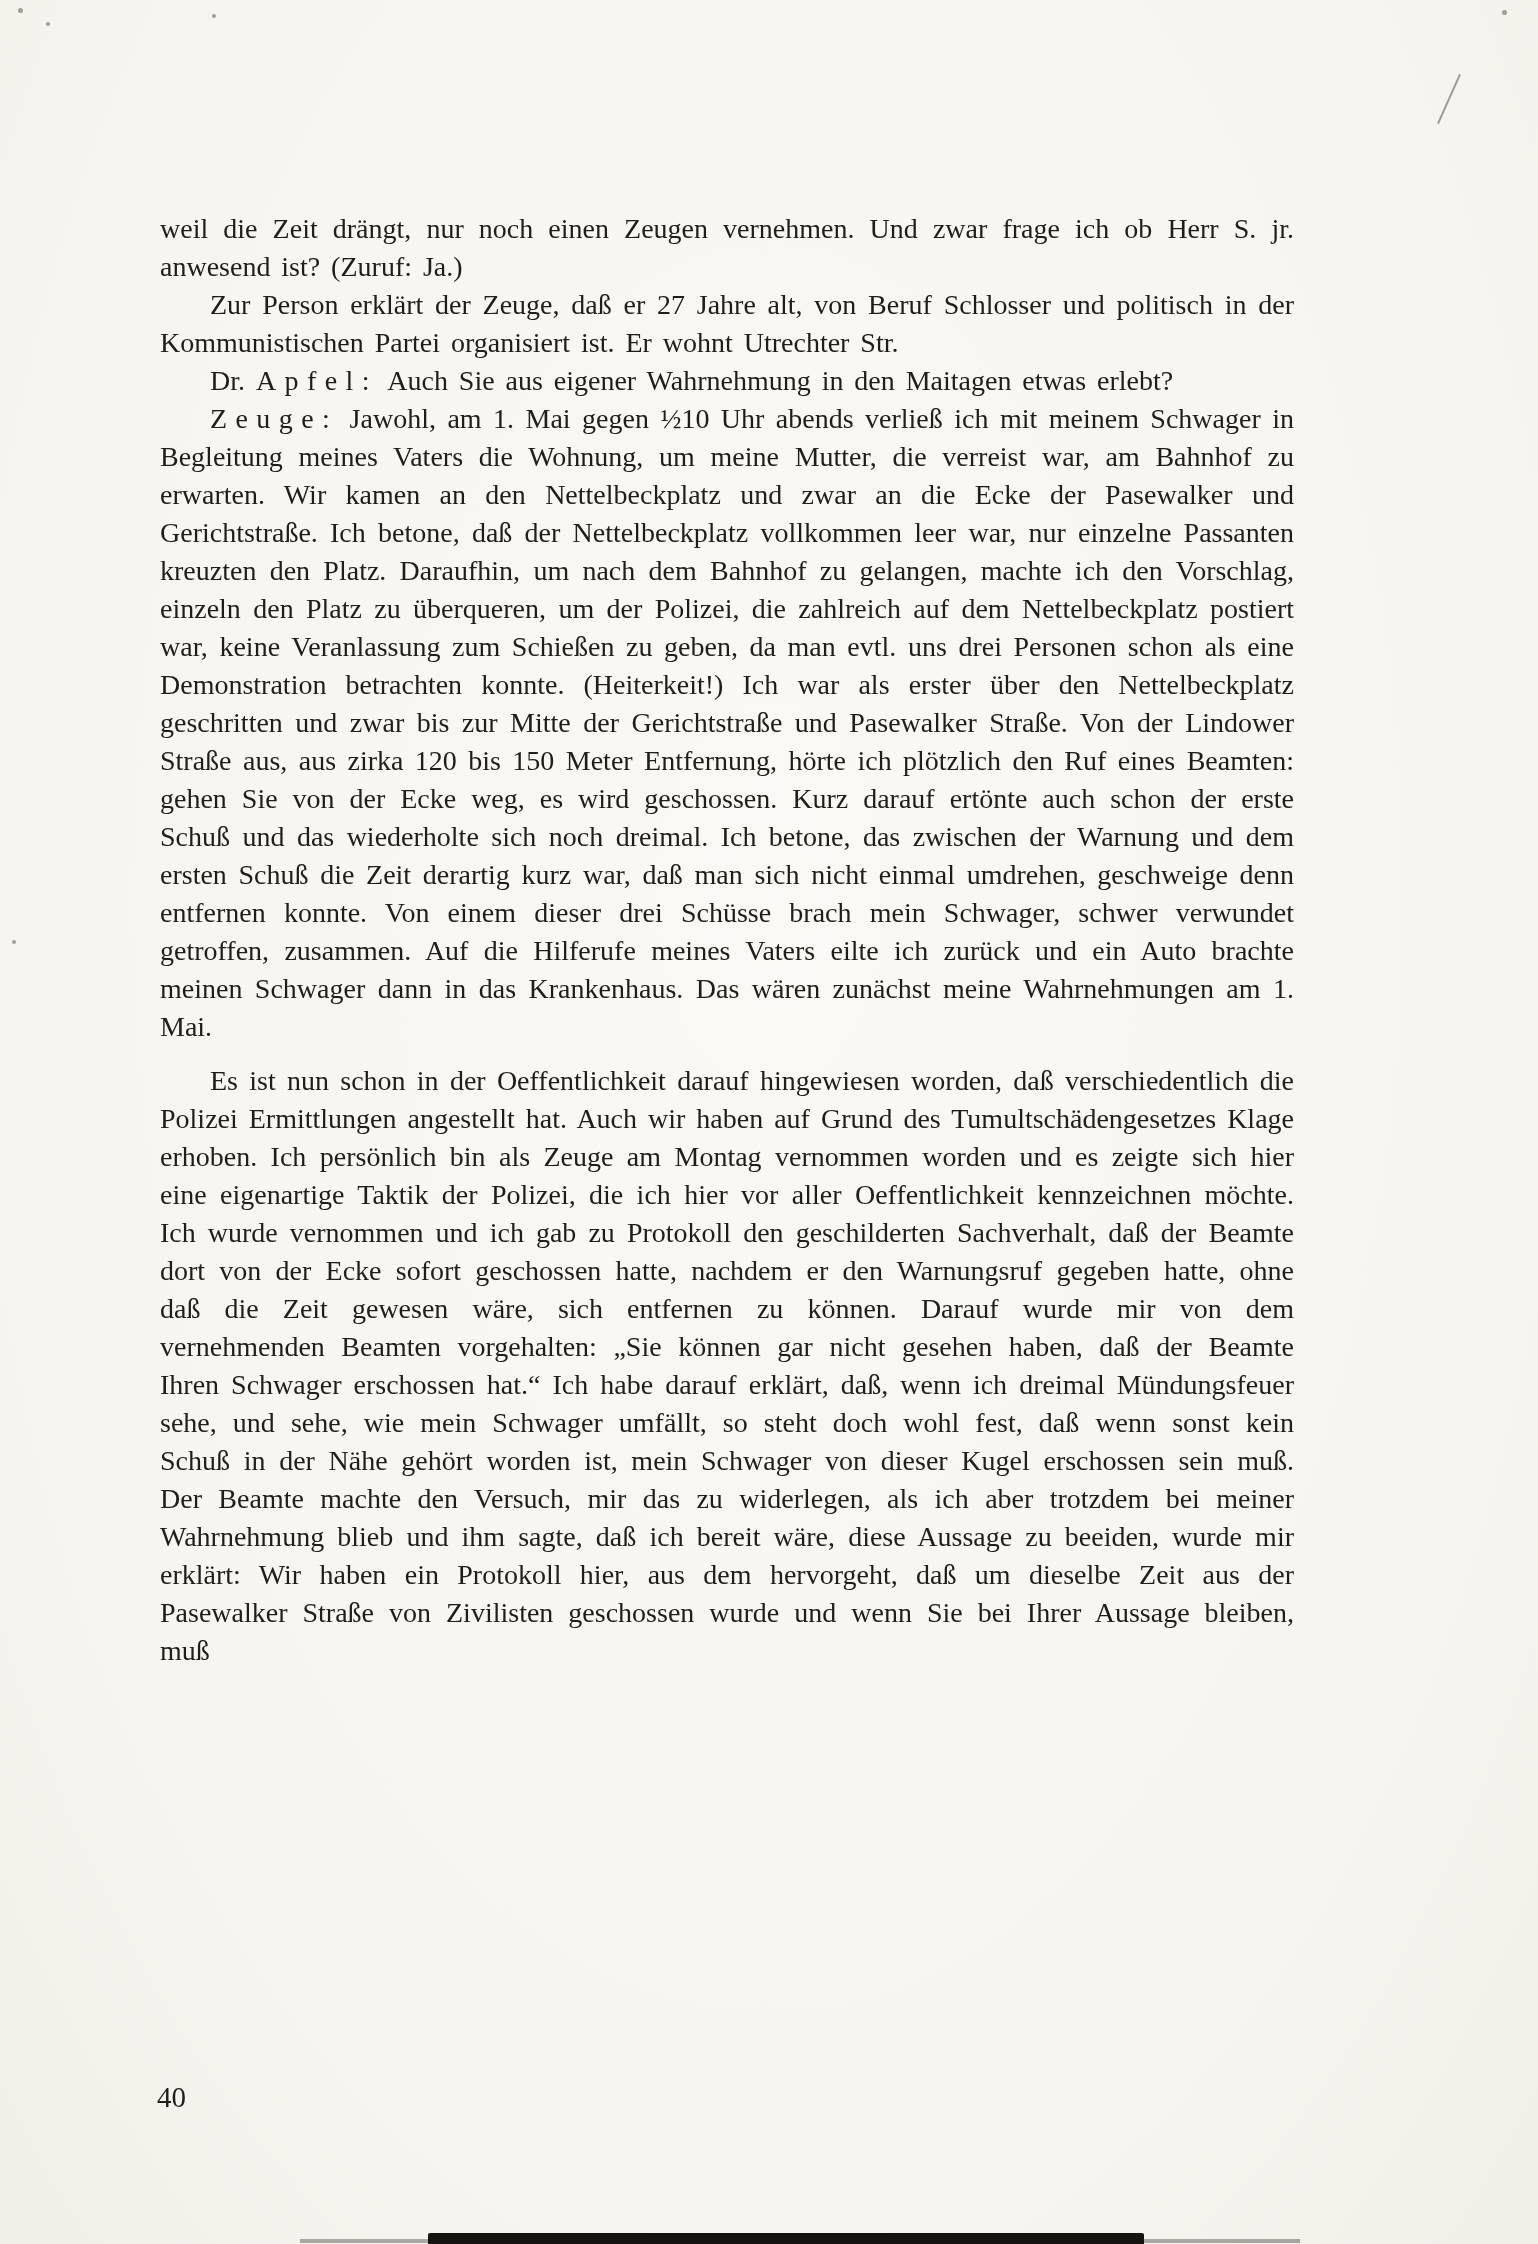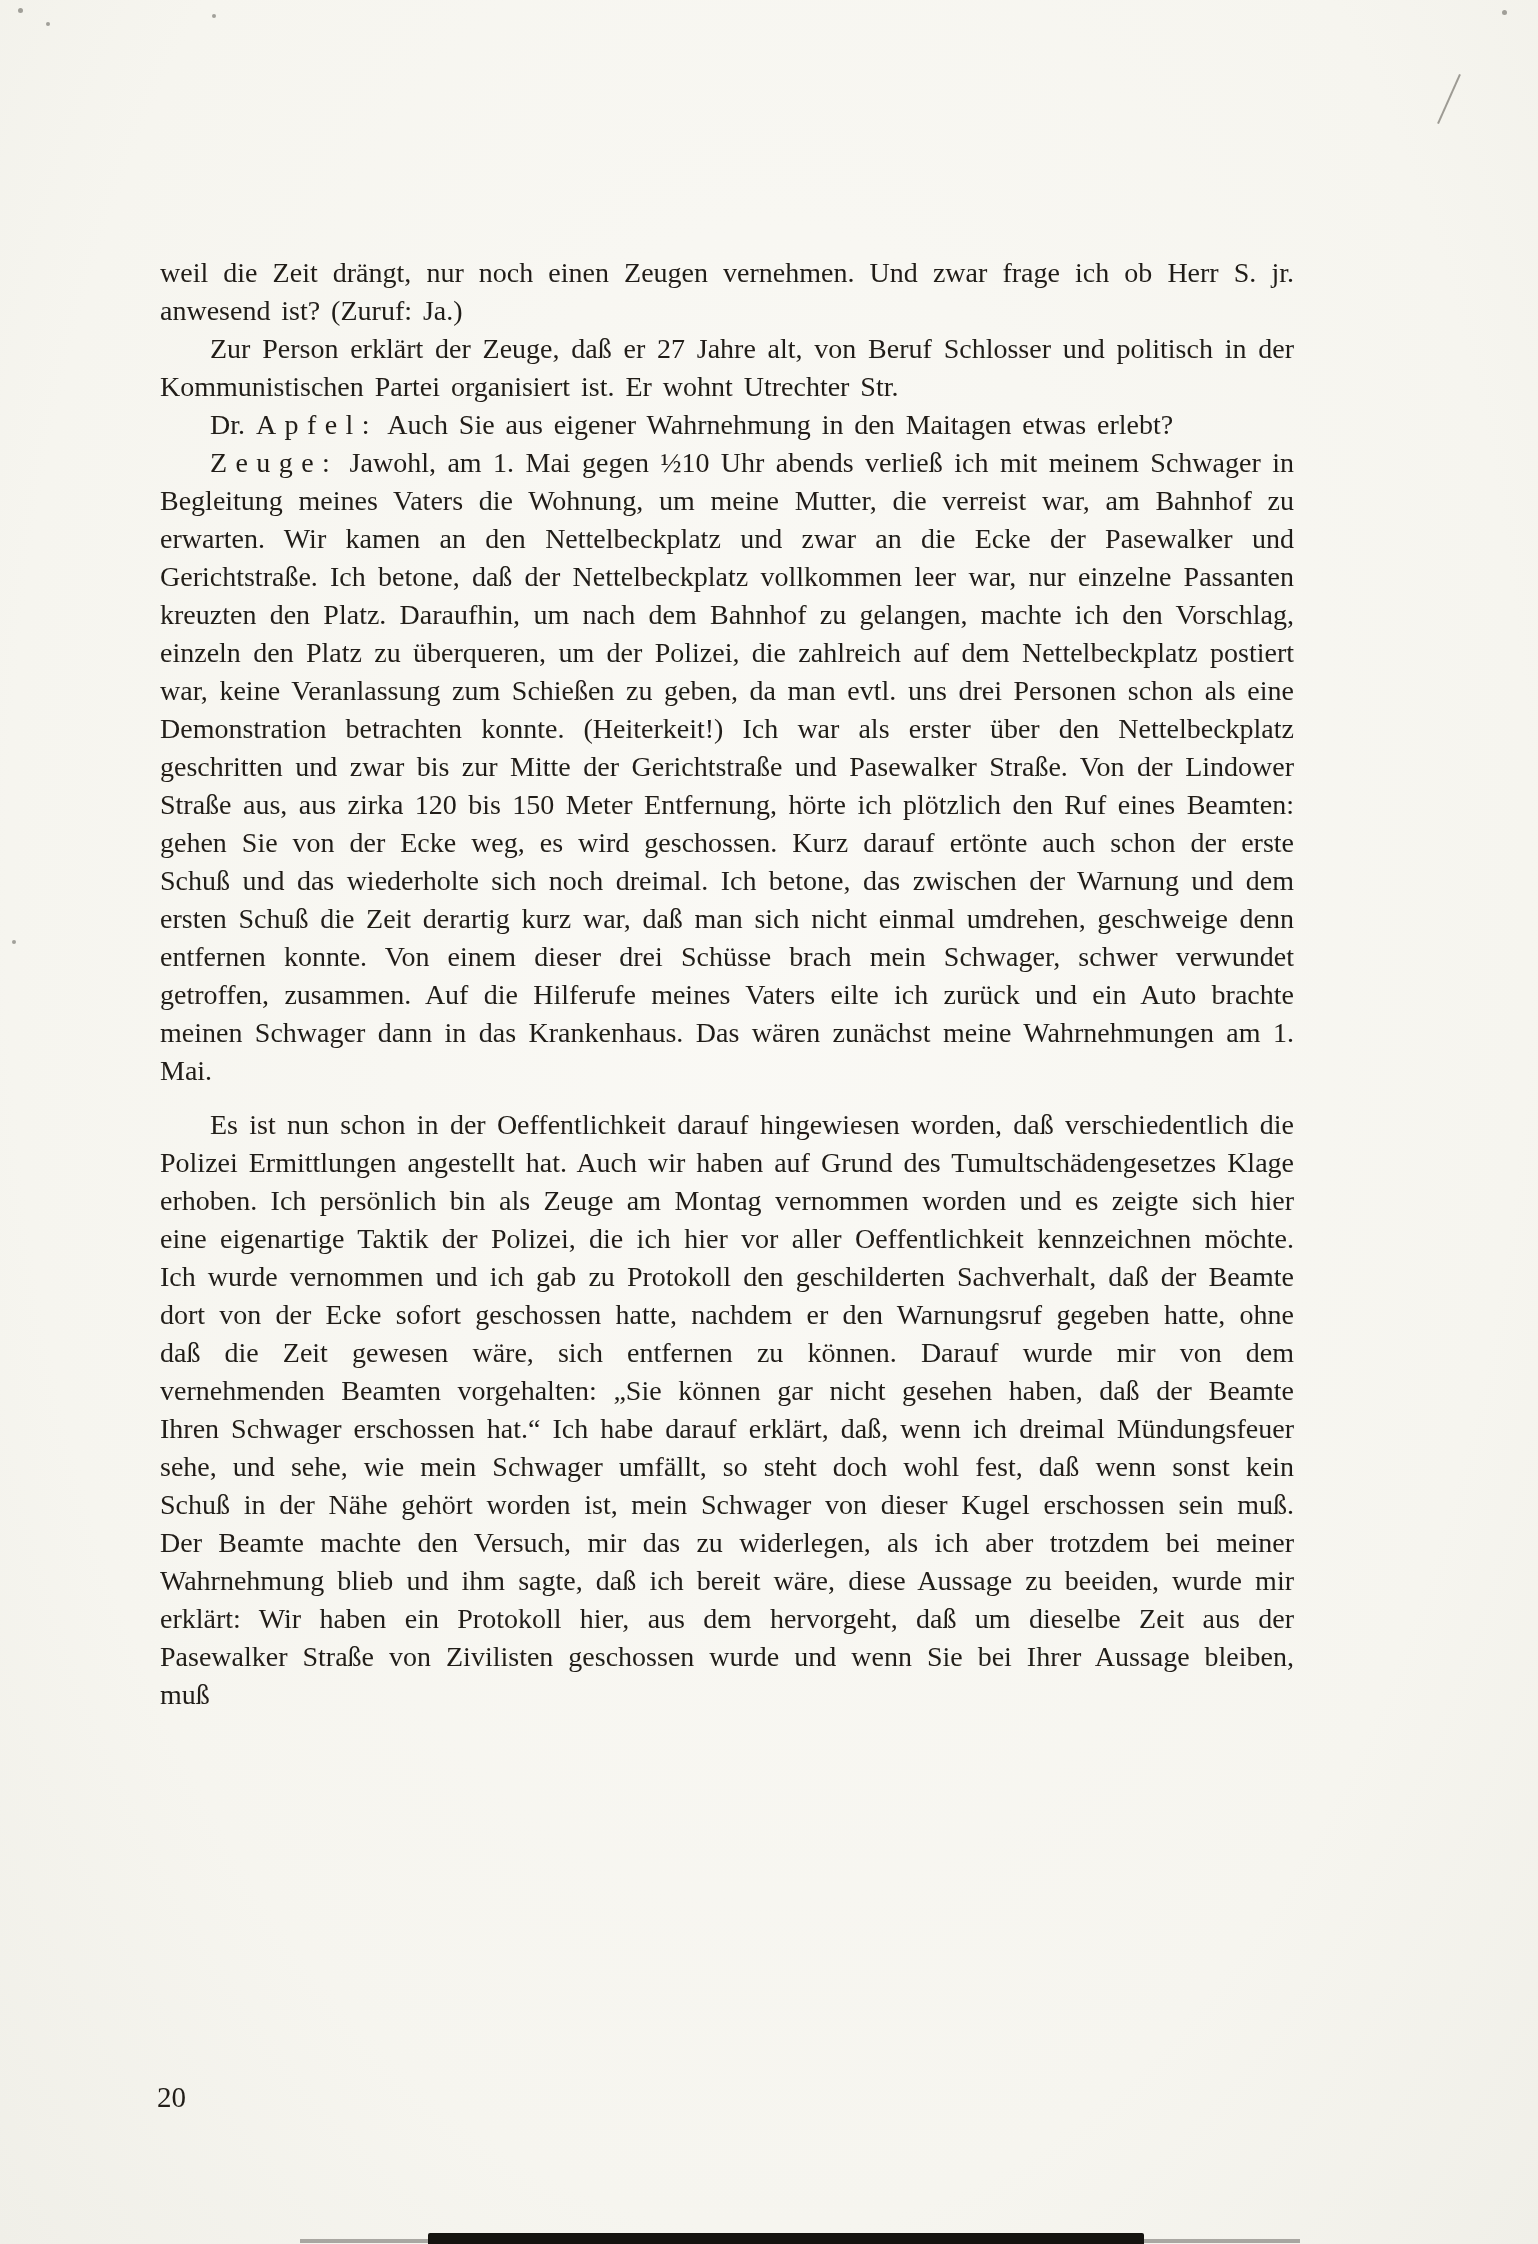--- a/index.html
+++ b/index.html
@@ -20,21 +20,20 @@
   }
   .text-col {
     position: absolute;
     left: 160px;
     top: 210px;
     width: 1134px;
     font-size: 28px;
     line-height: 38px;
     text-align: justify;
     word-spacing: 0.14em;
-    margin-top: 44px;
   }
   .para {
     margin: 0;
     text-indent: 50px;
   }
   .para.no-indent {
     text-indent: 0;
   }
   .para.gap-top {
     margin-top: 16px;
@@ -117,18 +116,18 @@
     <p class="para">Zur Person erklärt der Zeuge, daß er 27 Jahre alt, von Beruf Schlosser und politisch in der Kommunistischen Partei organisiert ist. Er wohnt Utrechter Str.</p>
 
     <p class="para"><span>Dr. </span><span class="speaker-name">Apfel:</span> <span>Auch Sie aus eigener Wahrnehmung in den Maitagen etwas erlebt?</span></p>
 
     <p class="para"><span class="speaker-name">Zeuge:</span> <span>Jawohl, am 1. Mai gegen ½10 Uhr abends verließ ich mit meinem Schwager in Begleitung meines Vaters die Wohnung, um meine Mutter, die verreist war, am Bahnhof zu erwarten. Wir kamen an den Nettelbeckplatz und zwar an die Ecke der Pasewalker und Gerichtstraße. Ich betone, daß der Nettelbeckplatz vollkommen leer war, nur einzelne Passanten kreuzten den Platz. Daraufhin, um nach dem Bahnhof zu gelangen, machte ich den Vorschlag, einzeln den Platz zu überqueren, um der Polizei, die zahlreich auf dem Nettelbeckplatz postiert war, keine Veranlassung zum Schießen zu geben, da man evtl. uns drei Personen schon als eine Demonstration betrachten konnte. (Heiterkeit!) Ich war als erster über den Nettelbeckplatz geschritten und zwar bis zur Mitte der Gerichtstraße und Pasewalker Straße. Von der Lindower Straße aus, aus zirka 120 bis 150 Meter Entfernung, hörte ich plötzlich den Ruf eines Beamten: gehen Sie von der Ecke weg, es wird geschossen. Kurz darauf ertönte auch schon der erste Schuß und das wiederholte sich noch dreimal. Ich betone, das zwischen der Warnung und dem ersten Schuß die Zeit derartig kurz war, daß man sich nicht einmal umdrehen, geschweige denn entfernen konnte. Von einem dieser drei Schüsse brach mein Schwager, schwer verwundet getroffen, zusammen. Auf die Hilferufe meines Vaters eilte ich zurück und ein Auto brachte meinen Schwager dann in das Krankenhaus. Das wären zunächst meine Wahrnehmungen am 1. Mai.</span></p>
 
     <p class="para gap-top">Es ist nun schon in der Oeffentlichkeit darauf hingewiesen worden, daß verschiedentlich die Polizei Ermittlungen angestellt hat. Auch wir haben auf Grund des Tumultschädengesetzes Klage erhoben. Ich persönlich bin als Zeuge am Montag vernommen worden und es zeigte sich hier eine eigenartige Taktik der Polizei, die ich hier vor aller Oeffentlichkeit kennzeichnen möchte. Ich wurde vernommen und ich gab zu Protokoll den geschilderten Sachverhalt, daß der Beamte dort von der Ecke sofort geschossen hatte, nachdem er den Warnungsruf gegeben hatte, ohne daß die Zeit gewesen wäre, sich entfernen zu können. Darauf wurde mir von dem vernehmenden Beamten vorgehalten: „Sie können gar nicht gesehen haben, daß der Beamte Ihren Schwager erschossen hat.“ Ich habe darauf erklärt, daß, wenn ich dreimal Mündungsfeuer sehe, und sehe, wie mein Schwager umfällt, so steht doch wohl fest, daß wenn sonst kein Schuß in der Nähe gehört worden ist, mein Schwager von dieser Kugel erschossen sein muß. Der Beamte machte den Versuch, mir das zu widerlegen, als ich aber trotzdem bei meiner Wahrnehmung blieb und ihm sagte, daß ich bereit wäre, diese Aussage zu beeiden, wurde mir erklärt: Wir haben ein Protokoll hier, aus dem hervorgeht, daß um dieselbe Zeit aus der Pasewalker Straße von Zivilisten geschossen wurde und wenn Sie bei Ihrer Aussage bleiben, muß</p>
 
   </div>
 
-  <div class="page-number">20</div>
+  <div class="page-number">40</div>
 
   <div class="scan-bar-faint"></div>
   <div class="scan-bar"></div>
 
 </div>
 
 </body></html>

